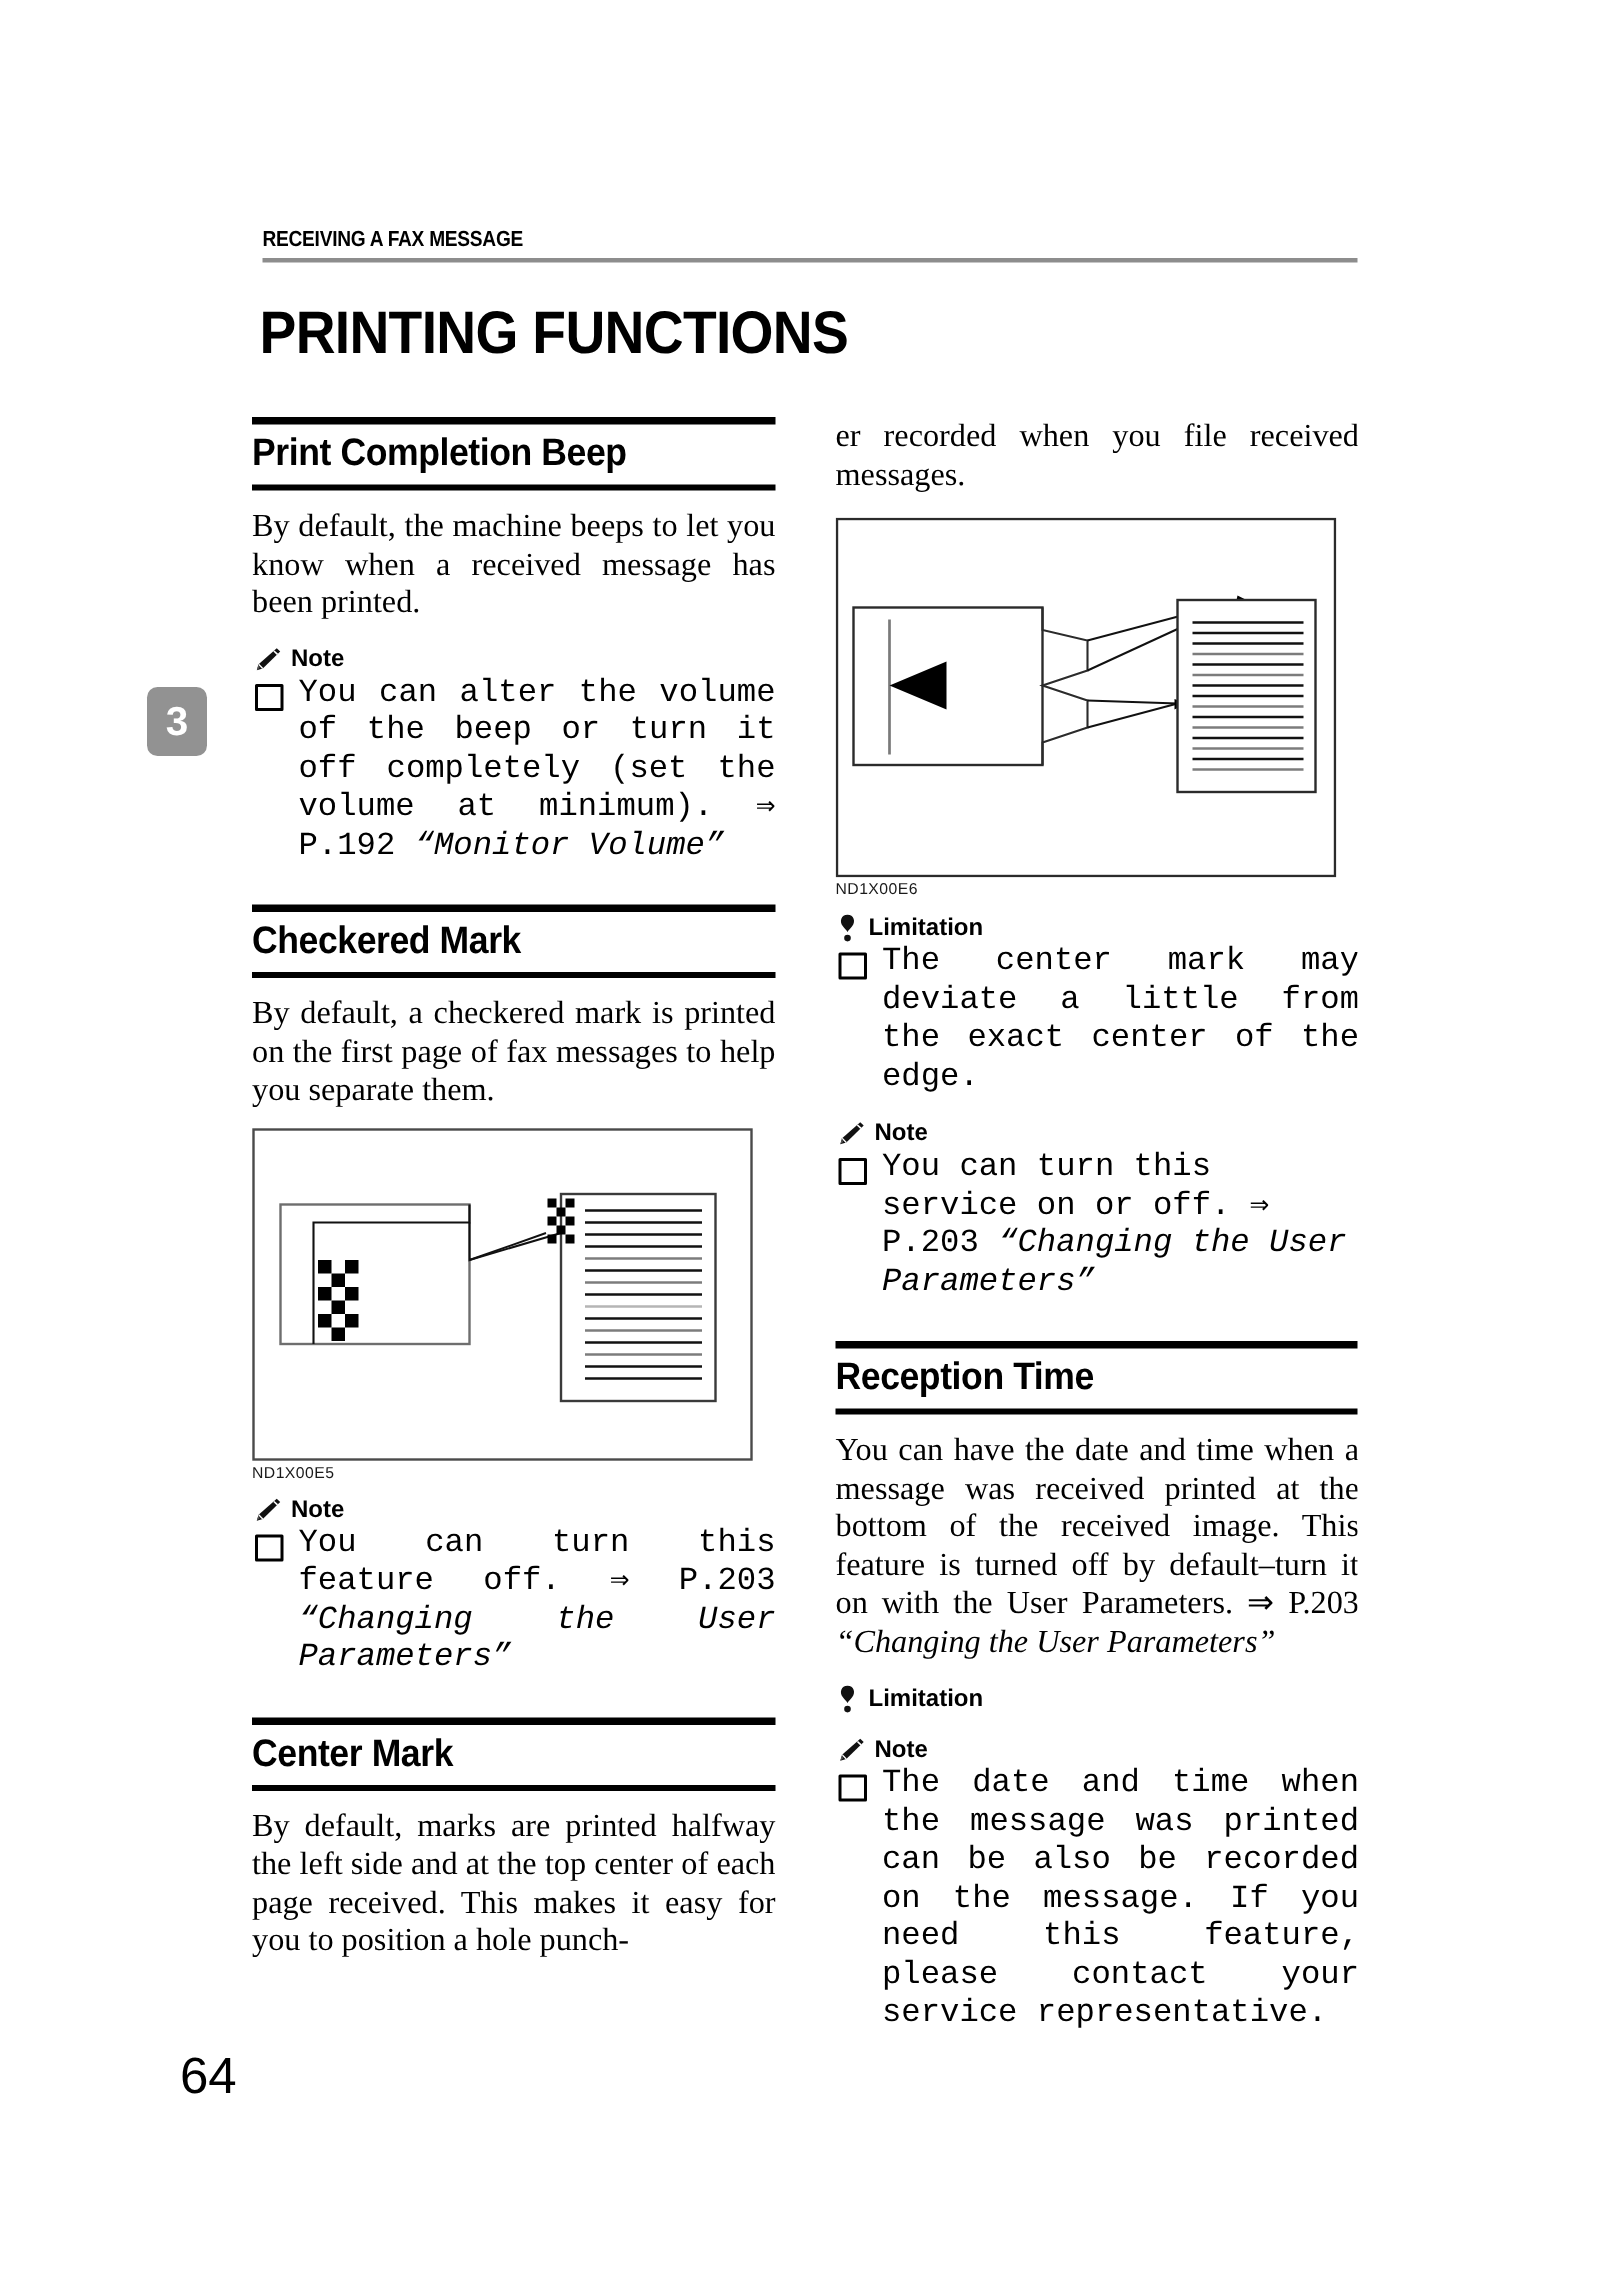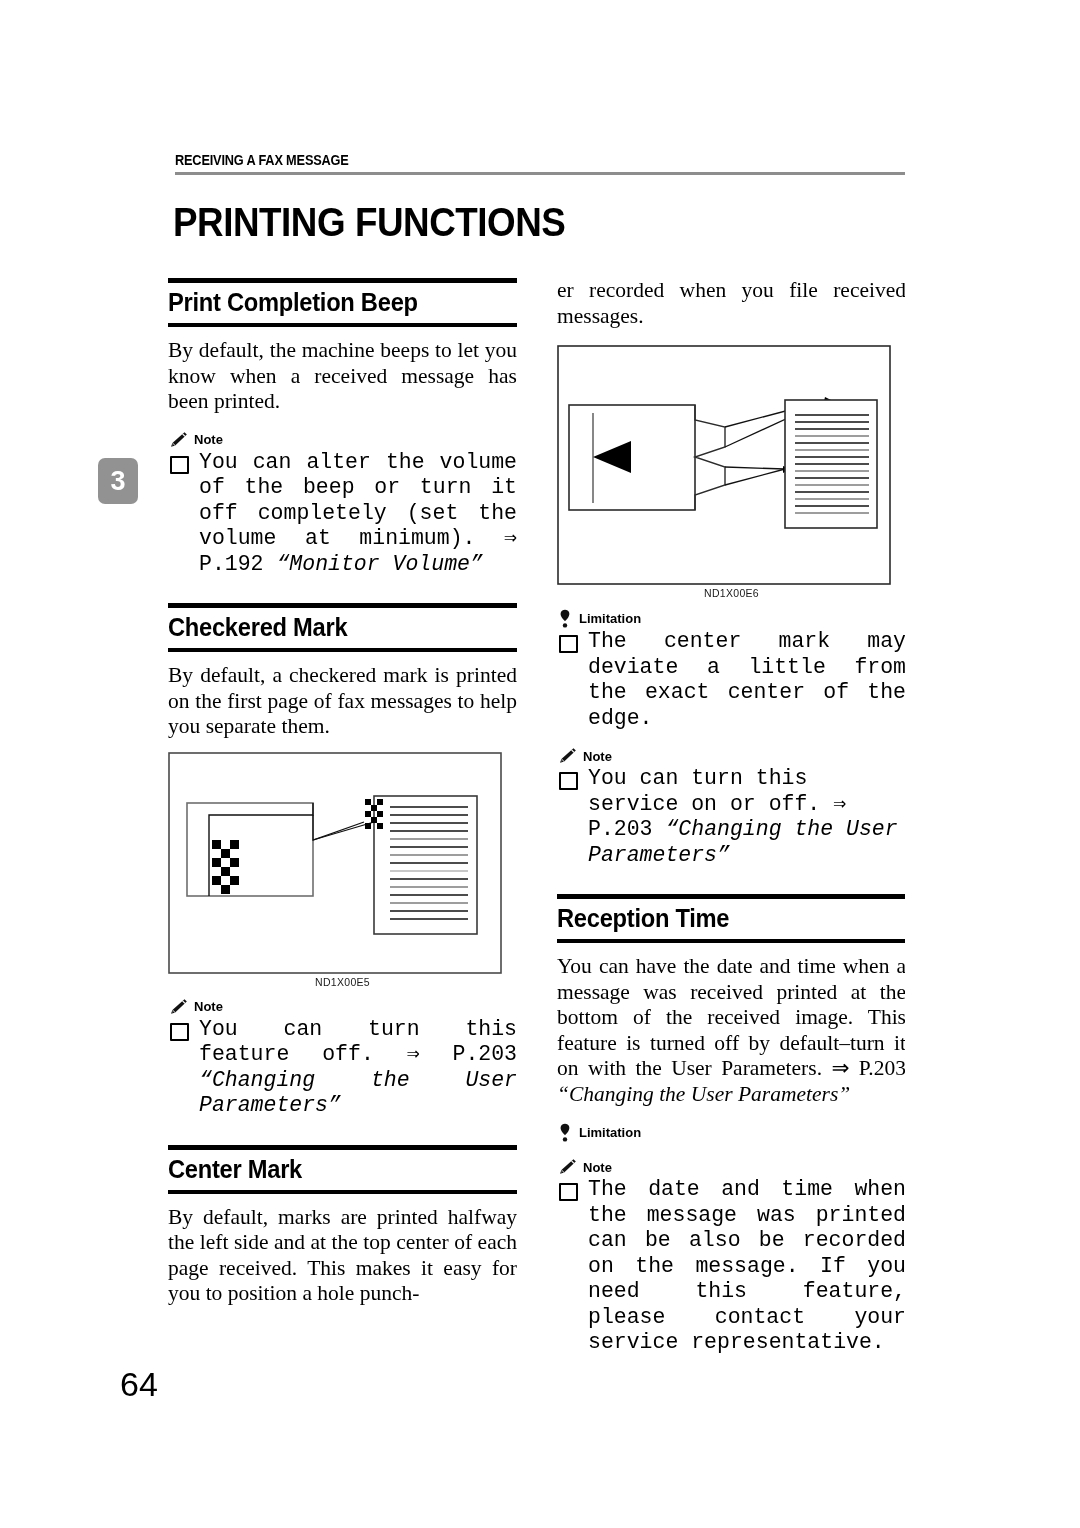--- a/index.html
+++ b/index.html
@@ -118,21 +118,21 @@
   
   .callout {
     margin-top: 16px;
   }
   .callout-head {
     display: flex;
     align-items: center;
     gap: 6px;
     font-family: "Liberation Sans", sans-serif;
     font-weight: bold;
-    font-size: 13px;
+    font-size: 16px;
     margin-bottom: 1px;
   }
   .icon-pencil { width: 20px; height: 18px; display: block; }
   .icon-limit  { width: 16px; height: 19px; display: block; }
 
   .bullet-row {
     display: flex;
     align-items: flex-start;
     margin-top: 1px;
   }
@@ -153,21 +153,21 @@
   }
   .bullet-text.nojust { text-align: left; }
 
   
   .figure { margin-top: 12px; }
   .figure svg { display: block; }
   .fig-label {
     font-family: "Liberation Sans", sans-serif;
     font-size: 10.5px;
     letter-spacing: 0.3px;
-    text-align: center;
+    text-align: left;
     margin-top: 2px;
     color: #1a1a1a;
   }
 
   
   .page-number {
     position: absolute;
     left: 120px;
     top: 1365px;
     font-family: "Liberation Sans", sans-serif;

